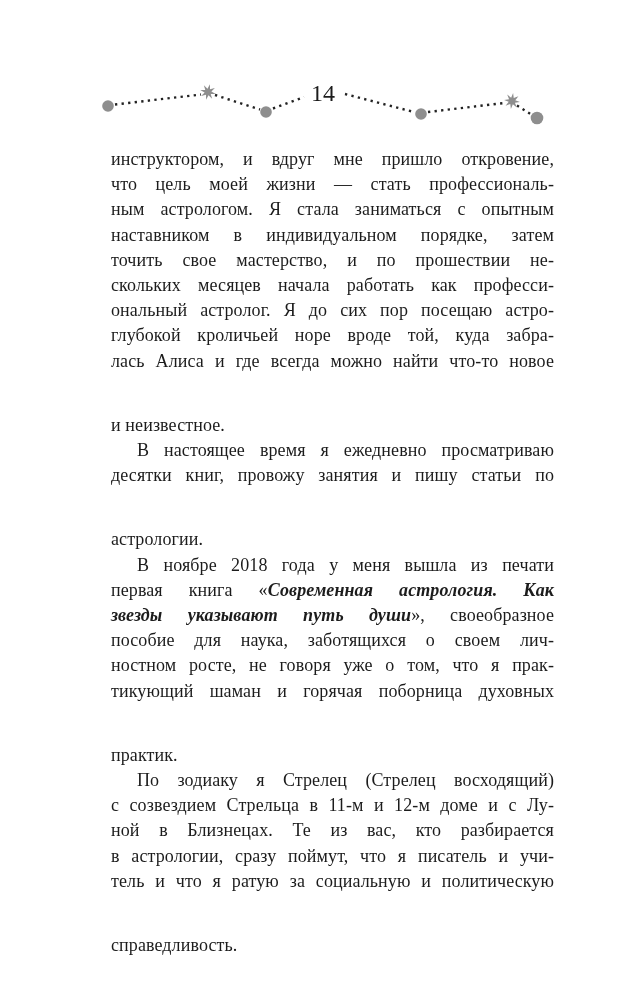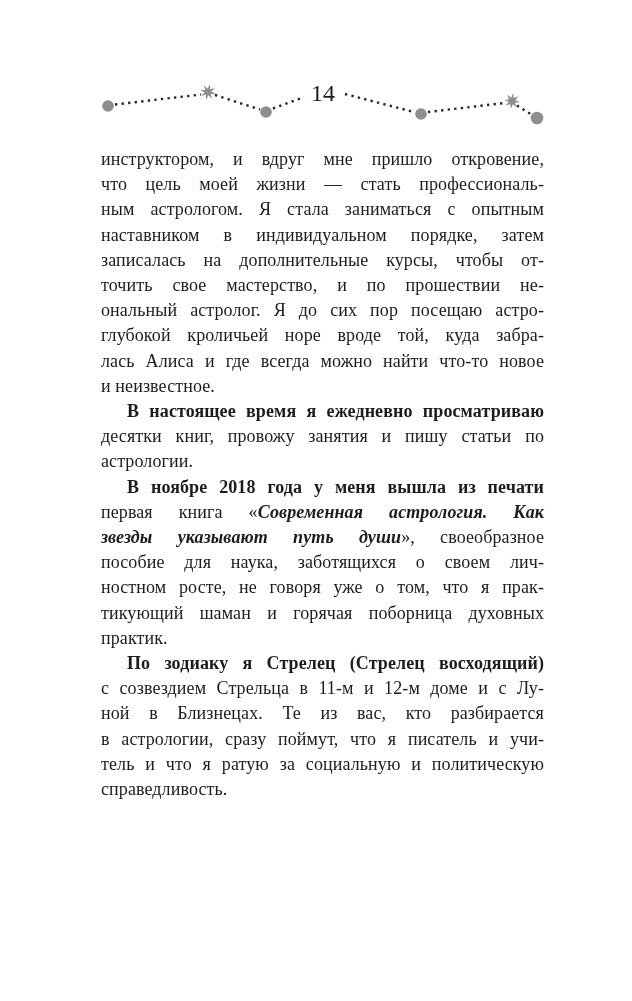--- a/index.html
+++ b/index.html
@@ -31,34 +31,34 @@
   }
   .dotline{
     stroke:var(--dot-color);
     stroke-width:2.4;
     stroke-dasharray:2.3 4.3;
     fill:none;
   }
   .node{ fill:var(--decor-gray); }
   .pagetext{
     position:absolute;
-    left:101px; top:147px; width:443px;
+    left:111px; top:147px; width:443px;
     font-size:18px;
     line-height:25.2px;
     letter-spacing:0.1px;
     color:var(--text-color);
   }
   .para{ }
   .line{
     text-align:justify;
     text-align-last:justify;
     white-space:normal;
   }
-  .line.last{ text-align-last:left; }
-  .line.indent{ padding-left:26px;font-weight:bold; }
+  .line.last{ text-align-last:left;margin-top:39px; }
+  .line.indent{ padding-left:26px; }
   .it{ font-style:italic;font-weight:bold; }
 </style>
 </head>
 <body>
 
 <div class="page">
 
   <header class="pagehead">
     <svg width="460" height="60" viewBox="0 0 460 60">
       <defs>
@@ -86,22 +86,22 @@
       </g>
     </svg>
   </header>
 
   <main class="pagetext">
       <div class="para">
         <div class="line"><span>инструктором, и вдруг мне пришло откровение,</span></div>
         <div class="line"><span>что цель моей жизни — стать профессиональ-</span></div>
         <div class="line"><span>ным астрологом. Я стала заниматься с опытным</span></div>
         <div class="line"><span>наставником в индивидуальном порядке, затем</span></div>
-        <div class="line"><span>записалась на дополнительные курсы, чтобы от-</span></div>
         <div class="line"><span>точить свое мастерство, и по прошествии не-</span></div>
+        <div class="line"><span>скольких месяцев начала работать как професси-</span></div>
         <div class="line"><span>ональный астролог. Я до сих пор посещаю астро-</span></div>
         <div class="line"><span>глубокой кроличьей норе вроде той, куда забра-</span></div>
         <div class="line"><span>лась Алиса и где всегда можно найти что-то новое</span></div>
         <div class="line last"><span>и неизвестное.</span></div>
       </div>
       <div class="para">
         <div class="line indent"><span>В настоящее время я ежедневно просматриваю</span></div>
         <div class="line"><span>десятки книг, провожу занятия и пишу статьи по</span></div>
         <div class="line last"><span>астрологии.</span></div>
       </div>

